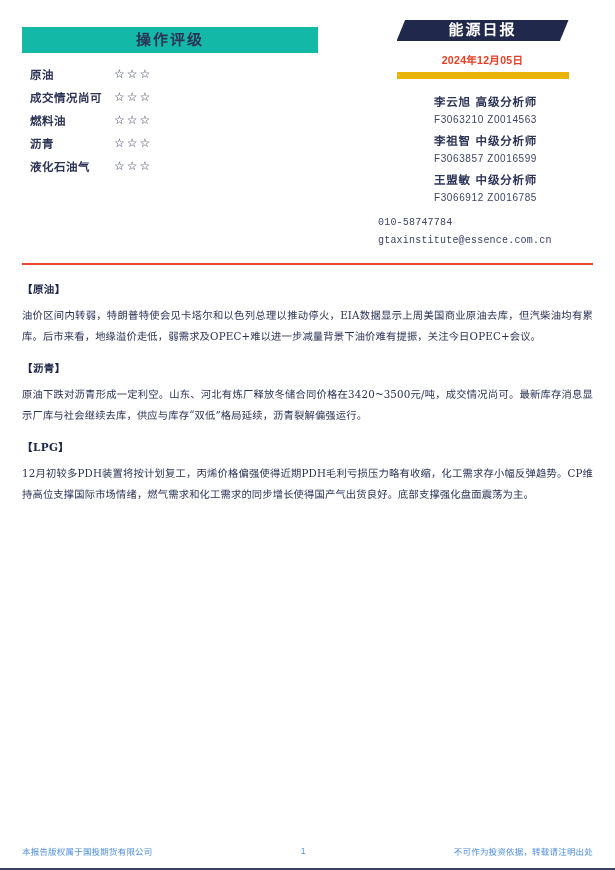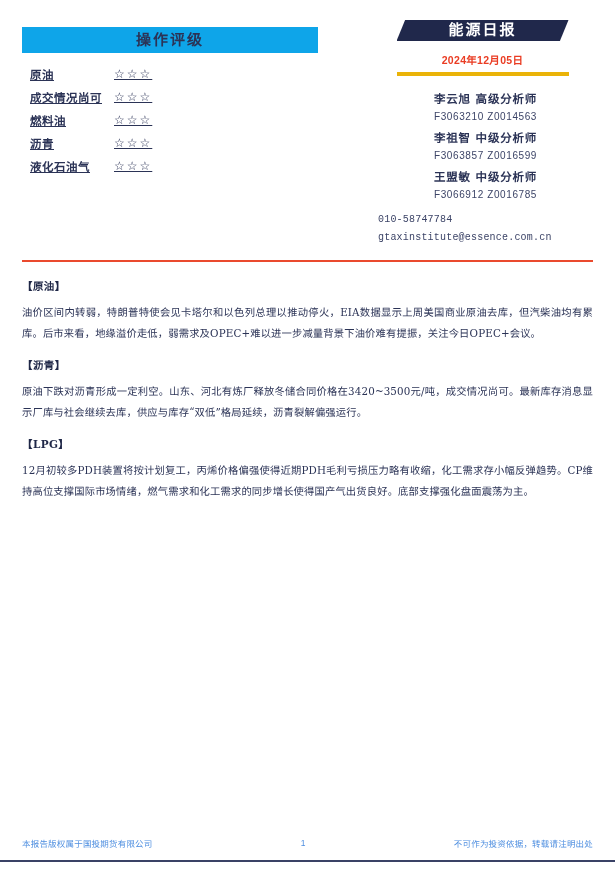--- a/index.html
+++ b/index.html
@@ -94,21 +94,21 @@
     font-weight: bold;
     color: #6a7390;
     letter-spacing: 2.1px;
     display: block;
     margin-top: 1px;
   }
 
   
   .rating-band {
     margin-top: 13px;
-    background: #0ea5e9;
+    background: #14b8a6;
     height: 26px;
     line-height: 26px;
     text-align: center;
     width: 296px;
   }
   .rating-band-title {
     font-family: "DejaVu Serif", serif;
     font-size: 15px;
     font-weight: bold;
     color: #2b3356;
@@ -118,21 +118,20 @@
   
   .rating-list {
     margin-top: 11px;
     margin-left: 8px;
   }
   .rating-row {
     display: flex;
     align-items: center;
     height: 20px;
     margin-bottom: 3px;
-    text-decoration: underline;
   }
   .rating-name {
     font-family: "DejaVu Serif", serif;
     font-size: 11.5px;
     font-weight: bold;
     color: #2b3356;
     width: 84px;
     flex: 0 0 84px;
     letter-spacing: 0.5px;
   }
@@ -165,21 +164,21 @@
     color: #ffffff;
     font-family: "DejaVu Serif", serif;
     font-size: 15px;
     font-weight: bold;
     letter-spacing: 2px;
   }
   .date-line {
     margin: 9px auto 0 auto;
     width: 172px;
     text-align: center;
-    border-bottom: 4px solid #eab308;
+    border-bottom: 7px solid #eab308;
     padding-bottom: 4px;
   }
   .date-text {
     color: #ea3c23;
     font-family: "Liberation Sans", sans-serif;
     font-size: 10.5px;
     font-weight: bold;
     letter-spacing: 0.3px;
   }
 
@@ -253,21 +252,21 @@
     color: #2b3356;
     text-align: justify;
     letter-spacing: 0.15px;
   }
 
   
   .footer {
     position: absolute;
     left: 0;
     right: 0;
-    bottom: 8px;
+    bottom: 0;
     height: 36px;
     border-bottom: 2px solid #3a4266;
     box-sizing: border-box;
   }
   .footer-inner {
     display: flex;
     align-items: center;
     justify-content: space-between;
     padding: 0 22px;
     height: 34px;

